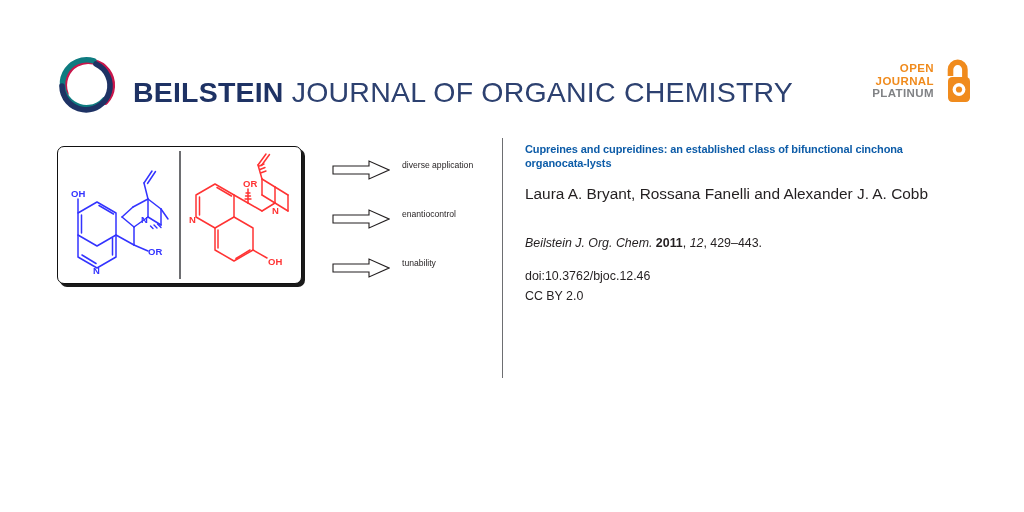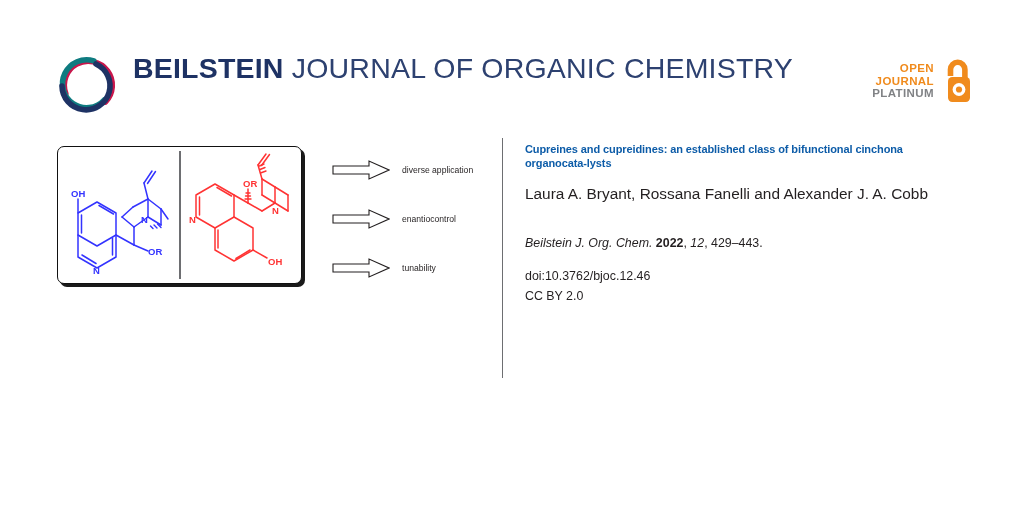--- a/index.html
+++ b/index.html
@@ -22,21 +22,21 @@
     width: 1024px;
     height: 136px;
   }
   #logo-mark {
     position: absolute;
     left: 56px; top: 54px;
     width: 62px; height: 62px;
   }
   #wordmark {
     position: absolute;
-    left: 133px; top: 52px;
+    left: 133px; top: 76px;
     font-size: 28.5px;
     letter-spacing: 0.2px;
     white-space: nowrap;
     color: #1f3366;
     text-align: right;
   }
   #wordmark .wm-bold {
     font-weight: 700;
     color: #1e3264;
   }
@@ -84,21 +84,21 @@
   #structure-cupreidine{ left: 124px; width: 119px; height: 134px; }
 
   
   #property-arrow-list {
     position: absolute;
     left: 332px; top: 160px;
     width: 160px;
   }
   .arrow-row {
     display: flex;
-    align-items: center;
+    align-items: flex-start;
     height: 20px;
     margin-bottom: 29px;
   }
   .arrow-glyph { width: 58px; height: 20px; flex: none; }
   .arrow-label {
     margin-left: 12px;
     font-size: 8.6px;
     color: #231f20;
     white-space: nowrap;
   }
@@ -318,18 +318,18 @@
 </div>
 
 <div id="content-divider"></div>
 
 <div id="article-meta">
 
   <h1 id="article-title">Cupreines and cupreidines: an established class of bifunctional cinchona organocata-lysts</h1>
 
   <p id="article-authors">Laura A. Bryant, Rossana Fanelli and Alexander J. A. Cobb</p>
 
-  <p id="article-citation"><span class="cit-journal">Beilstein J. Org. Chem.</span><span> </span><span class="cit-year">2022</span><span>, </span><span class="cit-volume">12</span><span>, </span><span>429–443.</span></p>
+  <p id="article-citation"><span class="cit-journal">Beilstein J. Org. Chem.</span><span> </span><span class="cit-year">2011</span><span>, </span><span class="cit-volume">12</span><span>, </span><span>429–443.</span></p>
 
   <p id="article-doi">doi:10.3762/bjoc.12.46</p>
 
   <p id="article-license">CC BY 2.0</p>
 </div>
 
 </body></html>

